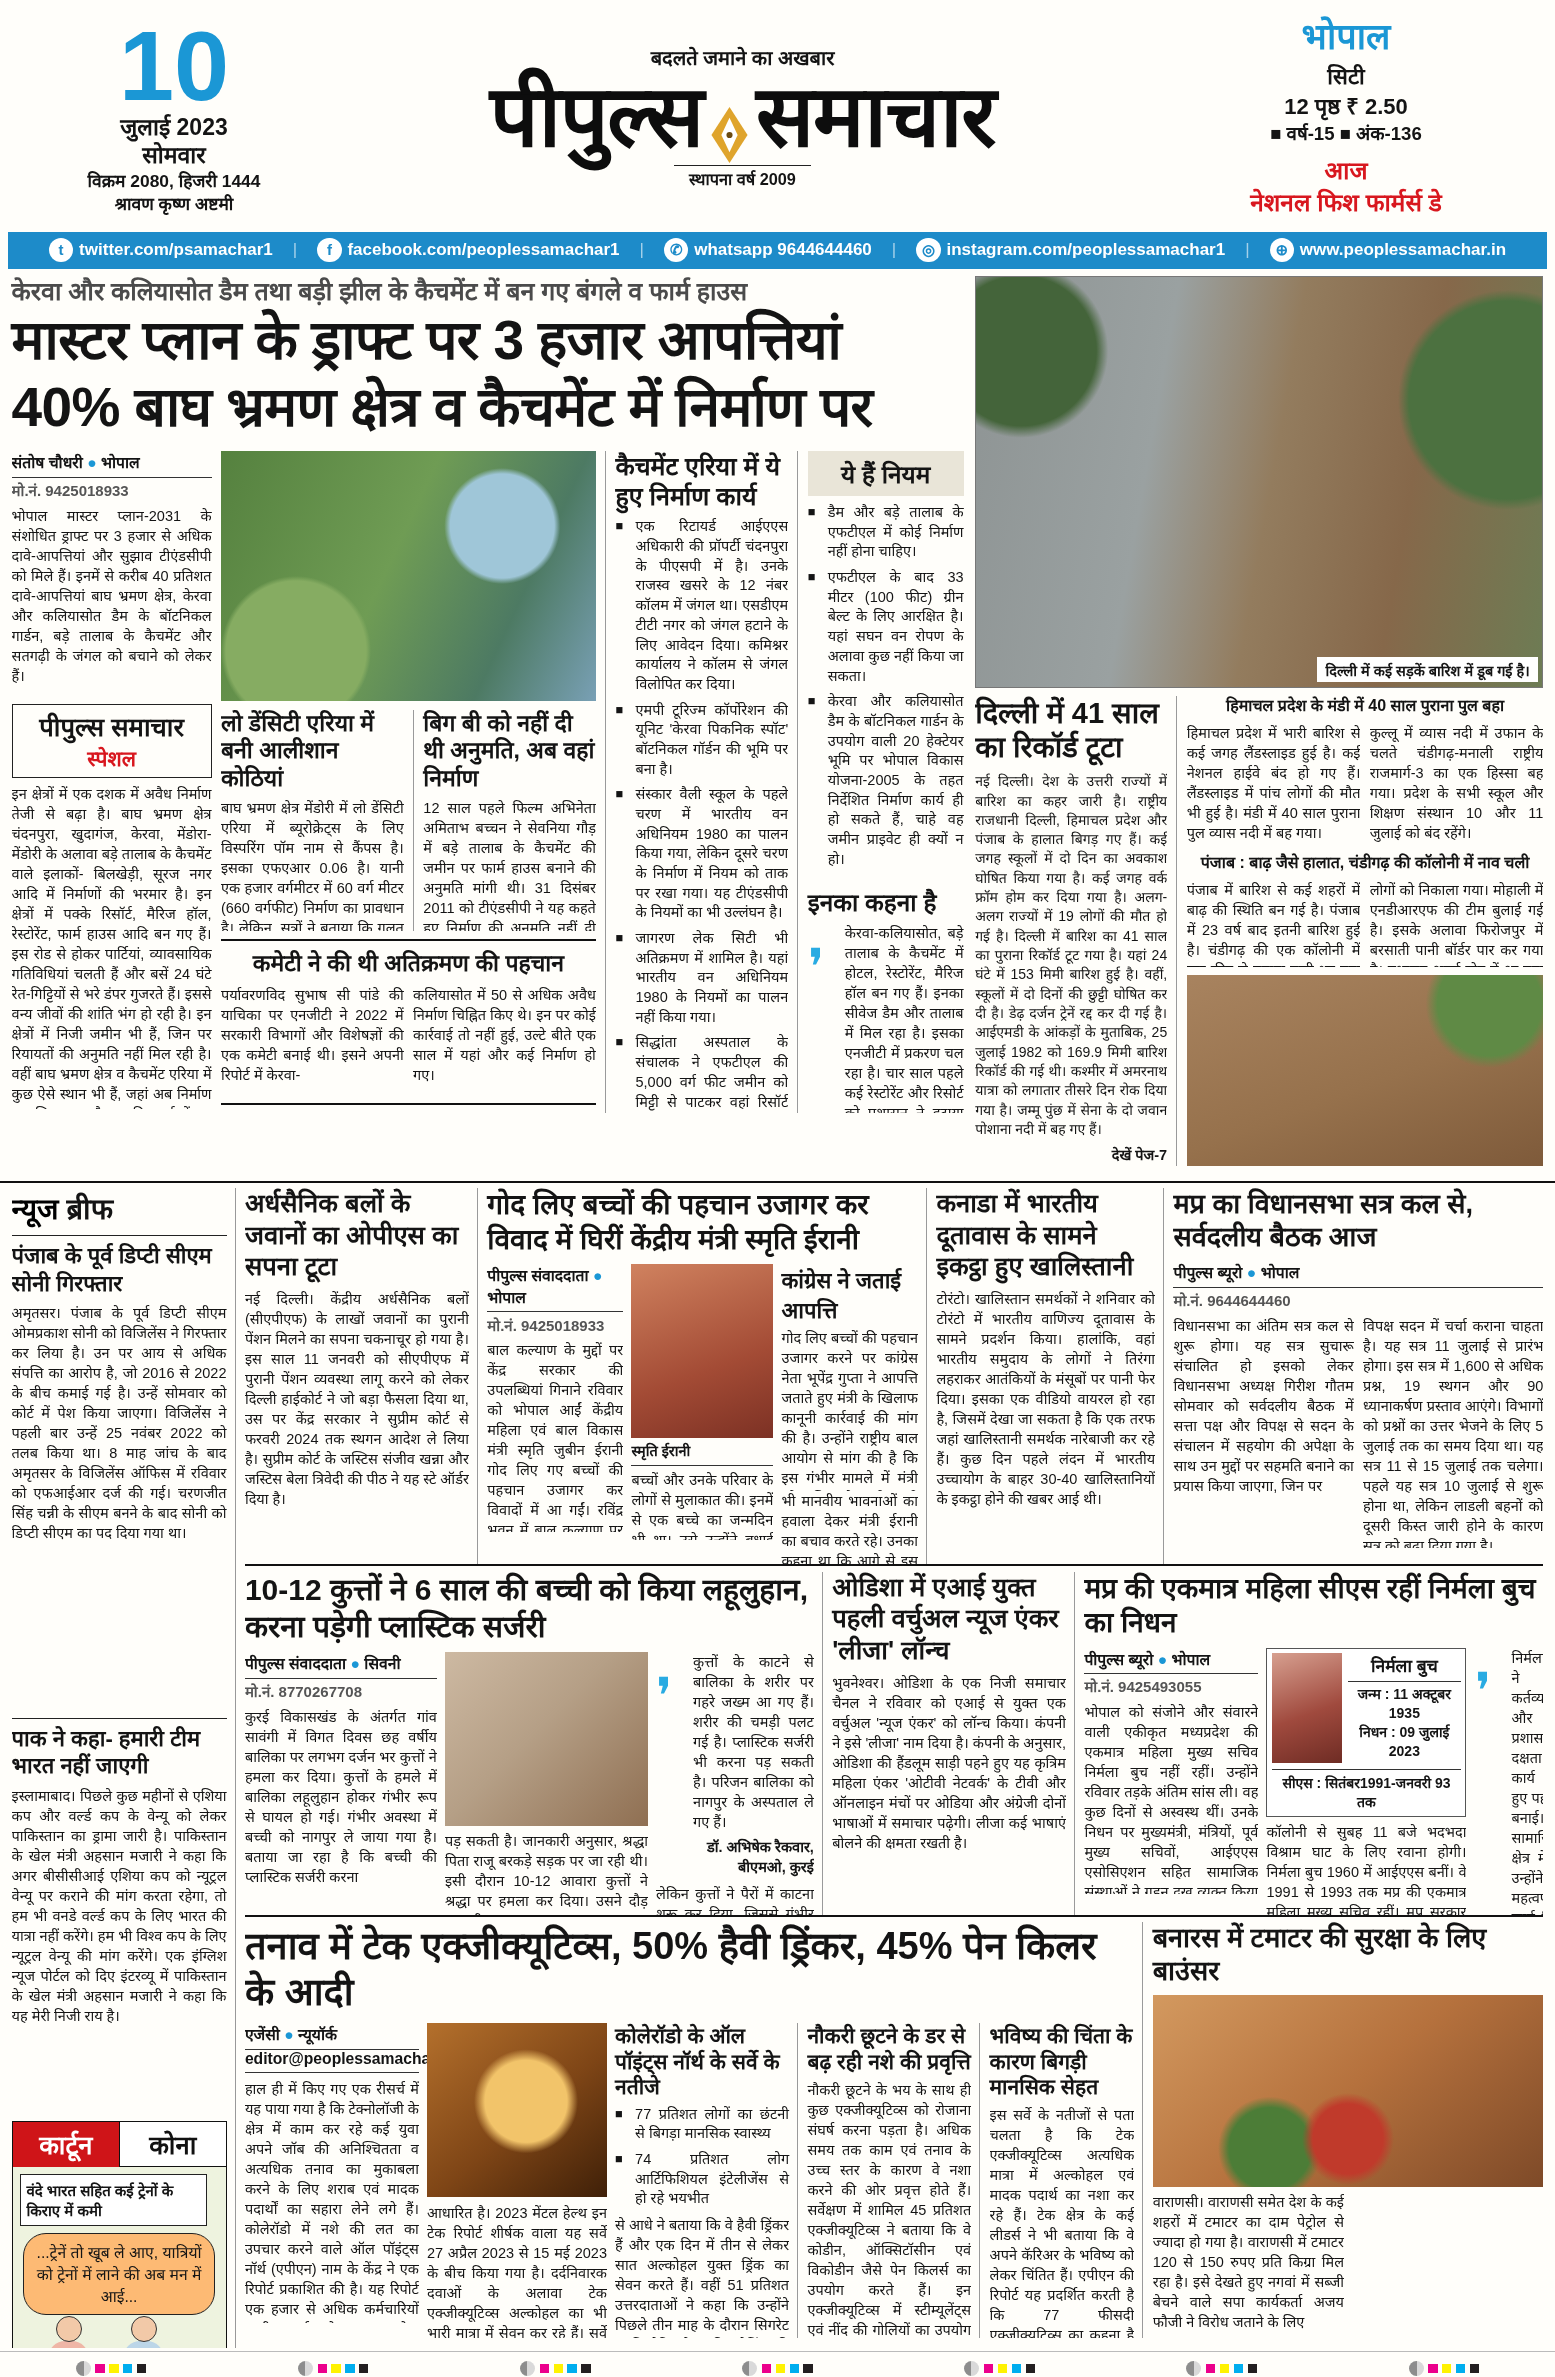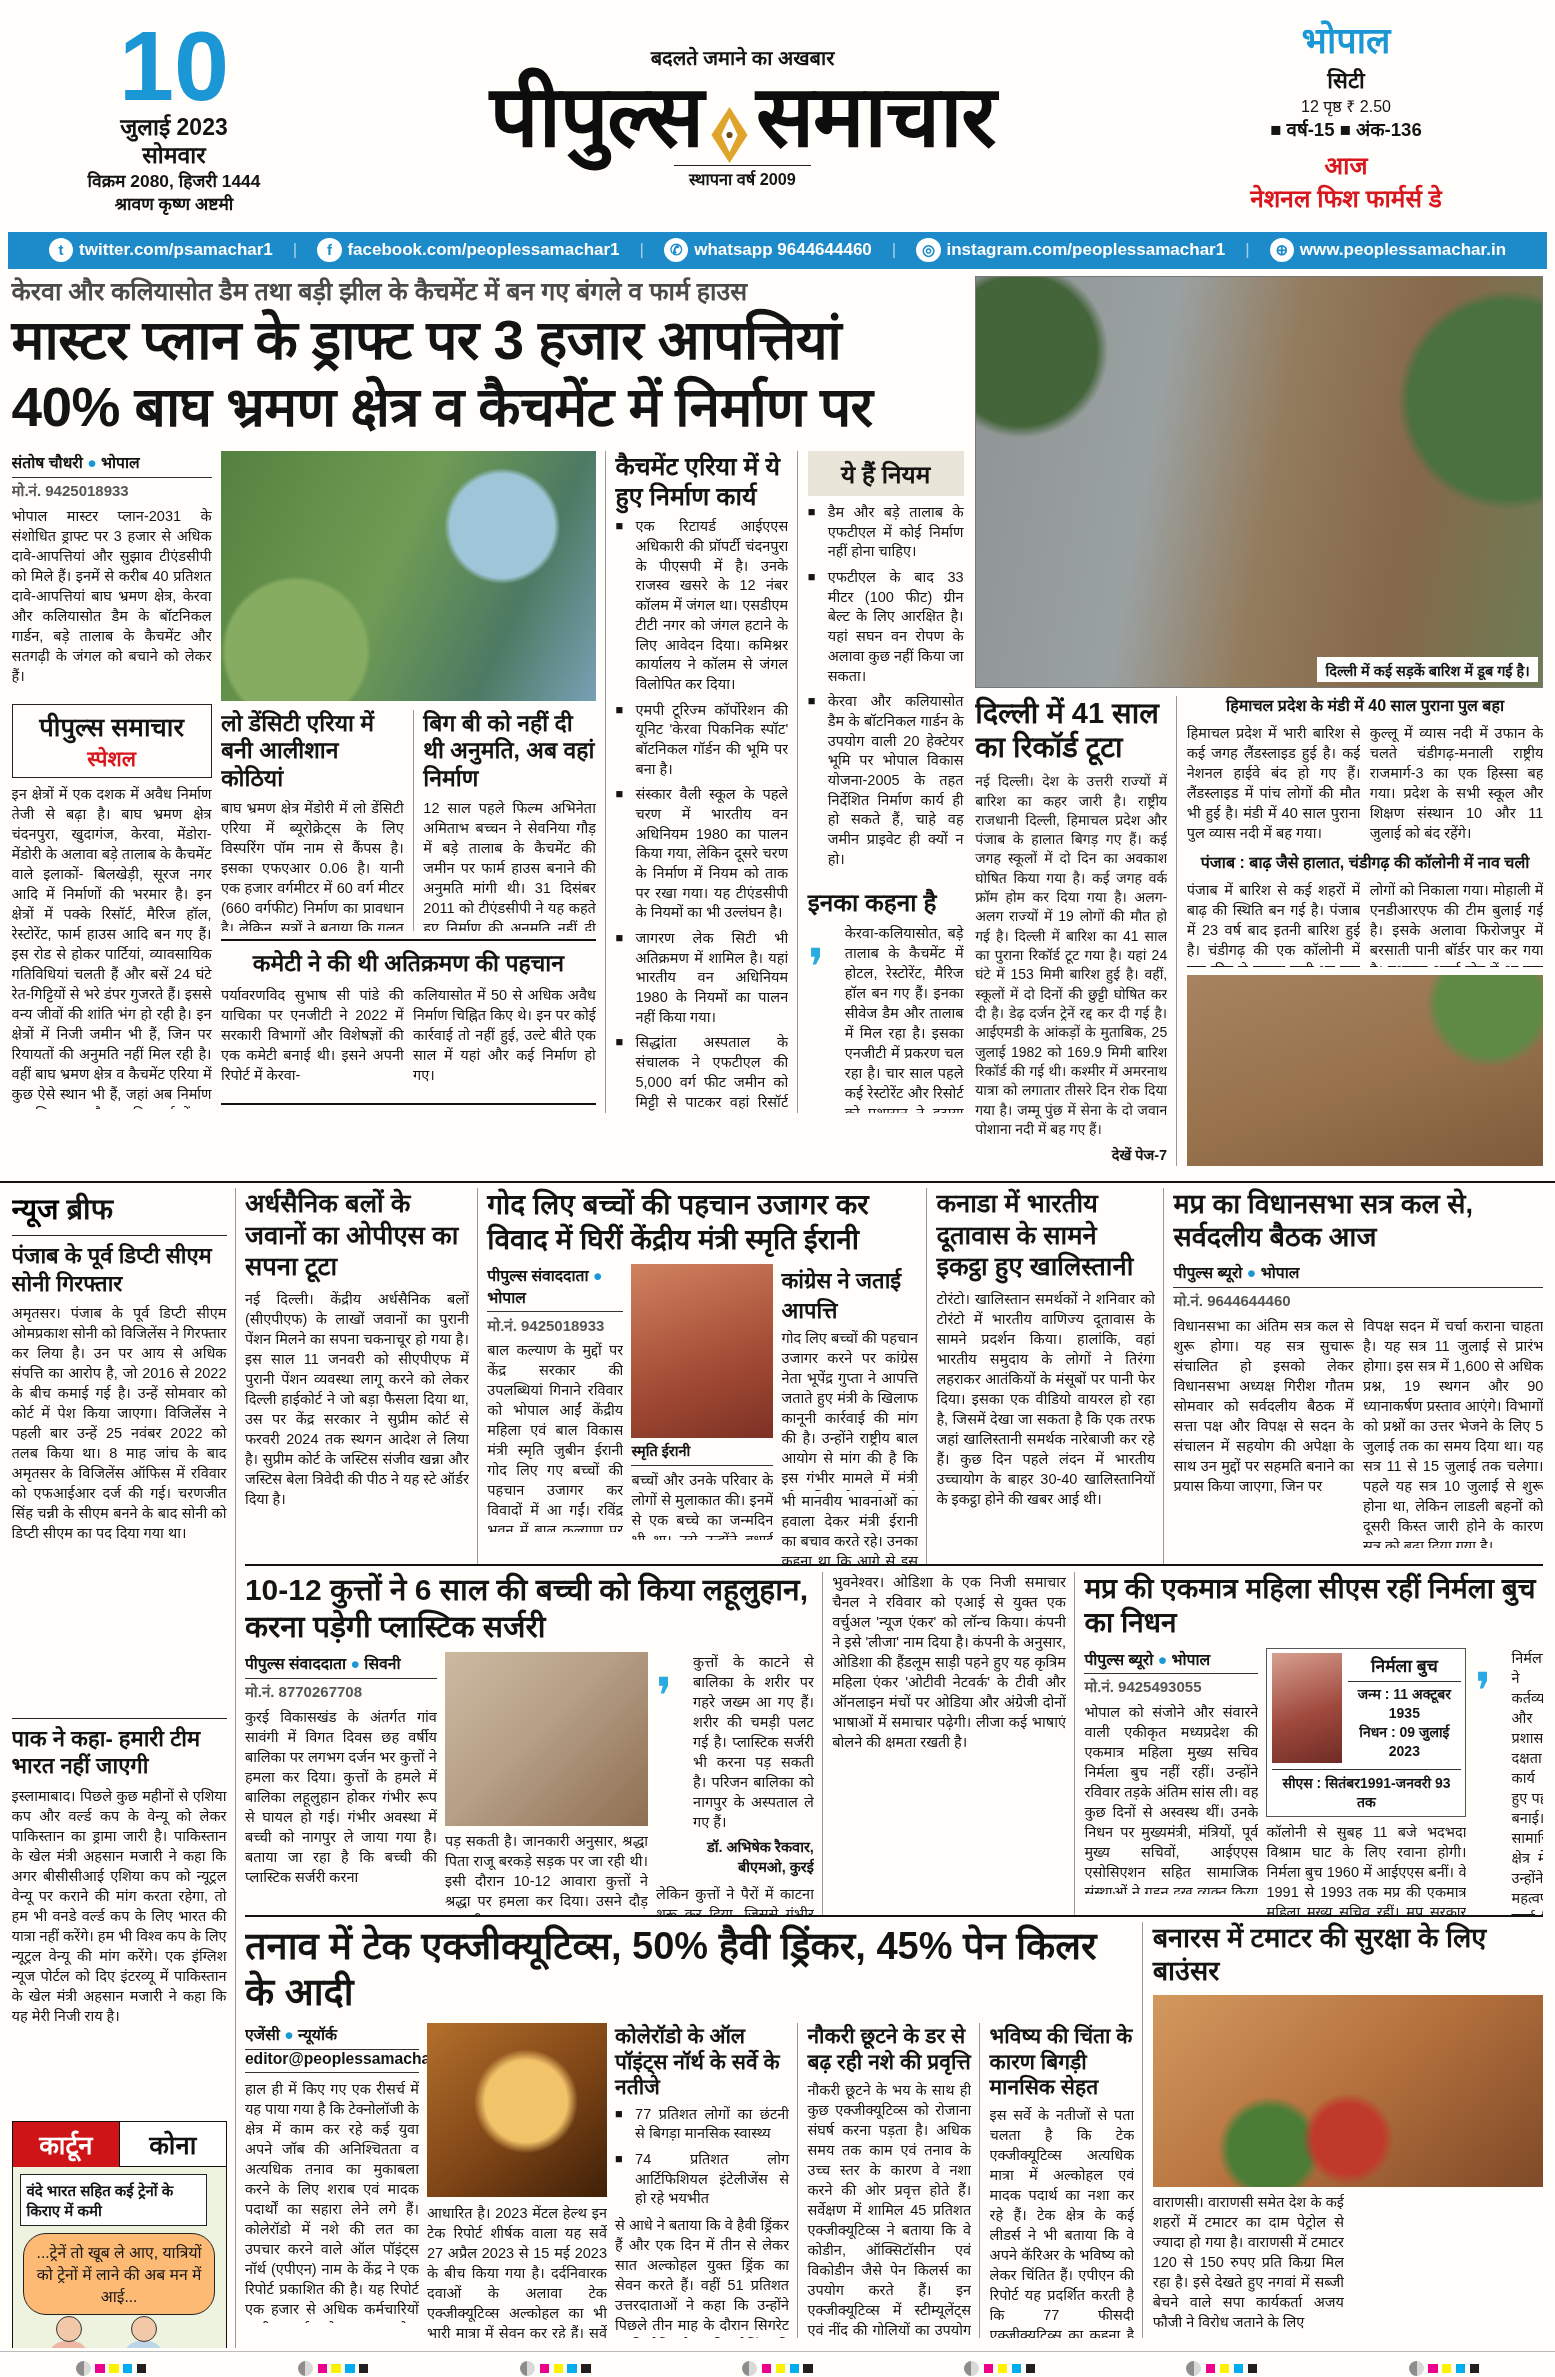--- a/index.html
+++ b/index.html
@@ -12,21 +12,21 @@
   .datebox .dl{font-size:23px;font-weight:800;line-height:1.25;}
   .datebox .ds{font-size:17.4px;font-weight:800;line-height:1.3;}
   .title-wrap{text-align:center;}
   .tagline{font-size:20px;font-weight:800;}
   .np-title{font-size:86px;font-weight:900;letter-spacing:-1.2px;line-height:1.05;display:flex;align-items:center;justify-content:center;gap:8.1px;color:#0d0d0d;}
   .nib{width:37px;height:56px;display:inline-block;}
   .founding{font-size:16.3px;font-weight:700;border-top:1.2px solid #222;display:inline-block;padding:2.3px 15px 0;margin-top:3.5px;}
   .infobox{text-align:center;line-height:1.35;}
   .infobox .city{font-size:36px;font-weight:900;color:#1b97d5;}
   .infobox .edition{font-size:22px;font-weight:800;}
-  .infobox .pp{font-size:16px;font-weight:400;}
+  .infobox .pp{font-size:22px;font-weight:700;}
   .infobox .vol{font-size:18.6px;font-weight:800;}
   .infobox .today{font-size:24.4px;font-weight:900;color:#d8171e;margin-top:8.1px;}
   .infobox .event{font-size:24.4px;font-weight:900;color:#d8171e;}
   
   .socialbar{height:37px;margin:3.5px 8.1px;background:#1d8bc9;display:flex;align-items:center;justify-content:center;gap:20px;color:#fff;font-size:17px;font-weight:700;}
   .soc{display:flex;align-items:center;gap:5.8px;}
   .soc .ic{width:24.4px;height:24.4px;border-radius:50%;background:#fff;color:#1d8bc9;display:inline-flex;align-items:center;justify-content:center;font-size:15px;font-weight:900;}
   .sep{opacity:.6;font-weight:400;}
   
   .body{font-size:14.5px;line-height:1.38;text-align:justify;overflow:hidden;}
@@ -352,20 +352,21 @@
               <div class="body" style="height:87px;margin-top:4.6px;">पड़ सकती है। जानकारी अनुसार, श्रद्धा पिता राजू बरकड़े सड़क पर जा रही थी। इसी दौरान 10-12 आवारा कुत्तों ने श्रद्धा पर हमला कर दिया। उसने दौड़ लगा दी,</div>
             </div>
             <div>
               <div class="q">कुत्तों के काटने से बालिका के शरीर पर गहरे जख्म आ गए हैं। शरीर की चमड़ी पलट गई है। प्लास्टिक सर्जरी भी करना पड़ सकती है। परिजन बालिका को नागपुर के अस्पताल ले गए हैं।</div>
               <div class="qa">डॉ. अभिषेक रैकवार, बीएमओ, कुरई</div>
               <div class="body" style="height:105px;">लेकिन कुत्तों ने पैरों में काटना शुरू कर दिया, जिससे गंभीर घायल हो गई। बच्ची को मदद के संबंध में सिवनी कलेक्टर से संपर्क करना चाहा, पर बात नहीं हो पाई।</div>
             </div>
           </div>
         </div>
         <div class="vr" style="overflow:hidden;">
+          <div class="st-h">ओडिशा में एआई युक्त पहली वर्चुअल न्यूज एंकर 'लीजा' लॉन्च</div>
           <div class="body" style="height:244px;">भुवनेश्वर। ओडिशा के एक निजी समाचार चैनल ने रविवार को एआई से युक्त एक वर्चुअल 'न्यूज एंकर' को लॉन्च किया। कंपनी ने इसे 'लीजा' नाम दिया है। कंपनी के अनुसार, ओडिशा की हैंडलूम साड़ी पहने हुए यह कृत्रिम महिला एंकर 'ओटीवी नेटवर्क' के टीवी और ऑनलाइन मंचों पर ओडिया और अंग्रेजी दोनों भाषाओं में समाचार पढ़ेगी। लीजा कई भाषाएं बोलने की क्षमता रखती है।</div>
         </div>
         <div class="vr" style="overflow:hidden;">
           <div class="st-h" style="font-size:28px;">मप्र की एकमात्र महिला सीएस रहीं निर्मला बुच का निधन</div>
           <div class="nm-grid">
             <div>
               <div class="byline"><span>पीपुल्स ब्यूरो</span> <span class="dot">●</span> <span>भोपाल</span></div>
               <div class="phone">मो.नं. 9425493055</div>
               <div class="body" style="height:192px;">भोपाल को संजोने और संवारने वाली एकीकृत मध्यप्रदेश की एकमात्र महिला मुख्य सचिव निर्मला बुच नहीं रहीं। उन्होंने रविवार तड़के अंतिम सांस ली। वह कुछ दिनों से अस्वस्थ थीं। उनके निधन पर मुख्यमंत्री, मंत्रियों, पूर्व मुख्य सचिवों, आईएएस एसोसिएशन सहित सामाजिक संस्थाओं ने गहन दुख व्यक्त किया है। उनकी अंतिम यात्रा सोमवार को निज निवास ई-4/17 अरेरा</div>
             </div>

